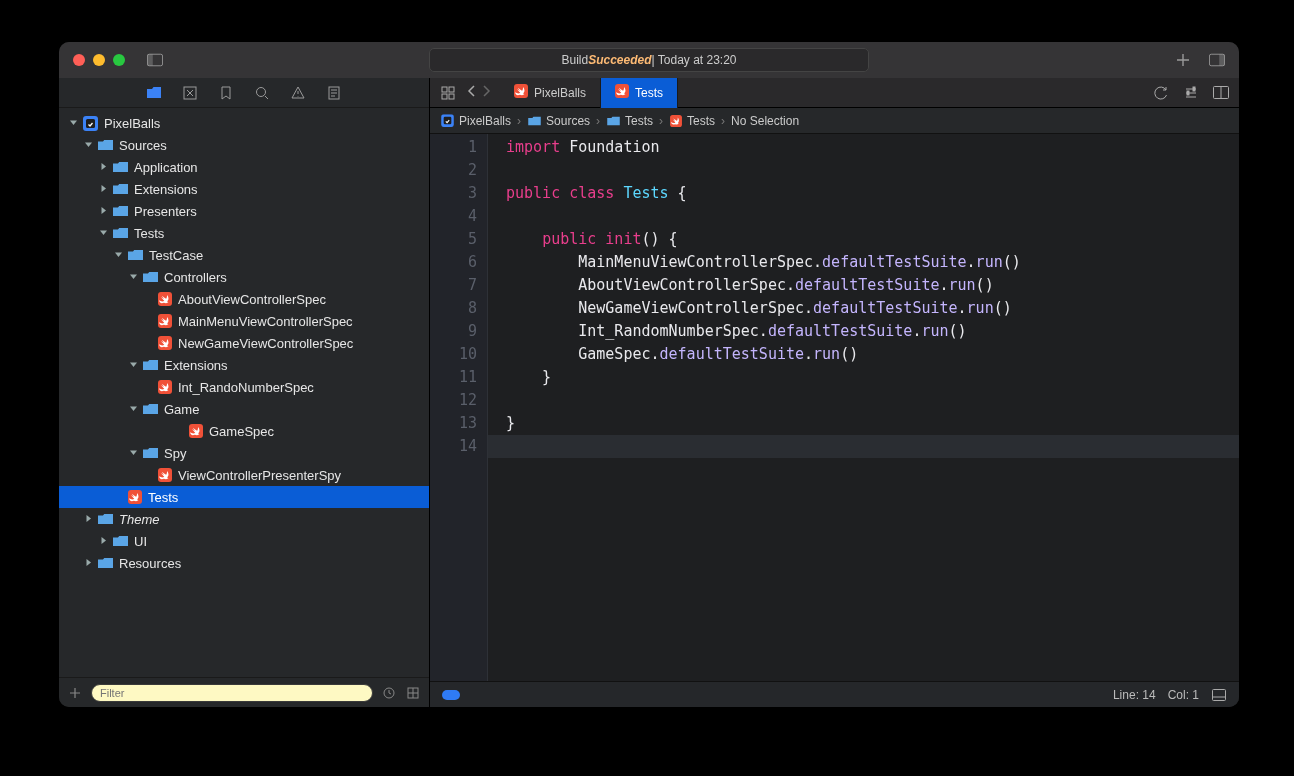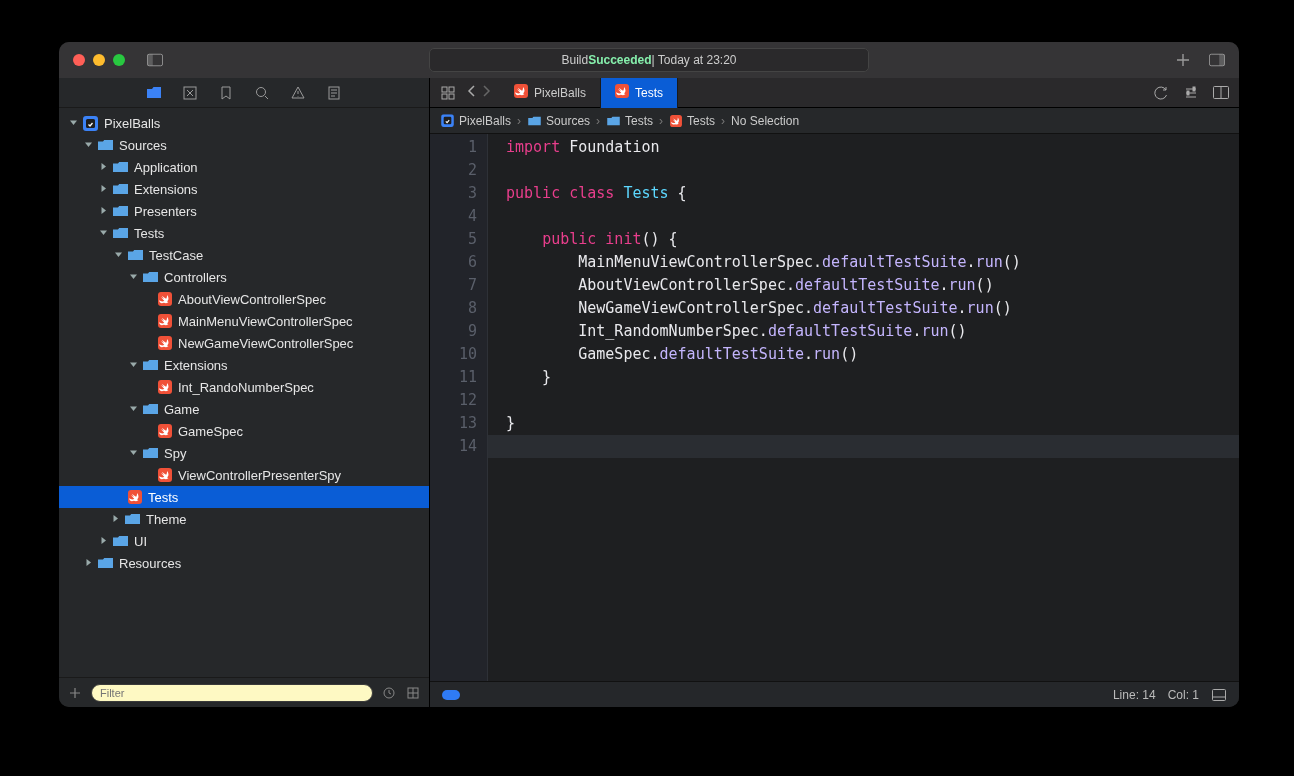--- a/index.html
+++ b/index.html
@@ -54,21 +54,21 @@
     height: 24px;
     background: #2a292b;
     border: 0.5px solid #444;
     border-radius: 5px;
     display:flex;
     align-items:center;
     justify-content:center;
     font-size: 12px;
     color: #ccc;
   }
-  .status-pill b { color: #86efac; font-weight:600; }
+  .status-pill b { color: #fdba74; font-weight:600;font-style:italic; }
   .title-btns-right {
     position:absolute;
     right: 14px;
     display:flex;
     gap: 18px;
   }
   .icon-box {
     width: 16px; height: 16px; display:flex; align-items:center; justify-content:center;
   }
   .body {
@@ -488,64 +488,64 @@
                 <path d="M1 2.5 L8 2.5 L4.5 7 Z" fill="#9aa"></path>
               </svg>
             </span>
             <span class="folder-icon">
               <svg width="15" height="12" viewBox="0 0 15 12">
                 <path d="M0 2.5 L5 2.5 L6.2 1 L15 1 L15 11 L0 11 Z" fill="#5aa5e6"></path>
               </svg>
             </span>
             <span>Game</span>
           </div>
+          <div class="row" style="padding-left: 116px;">
+            <span class="disclosure"></span>
+            <span class="swift-icon">
+              <svg width="14" height="14" viewBox="0 0 14 14">
+                <rect width="14" height="14" rx="3" fill="#f05138"></rect>
+                <path d="M9 3c1.8 2 2 4.4.5 6-.3.3-.3.6 0 .8.4.3.9.2.9.2s-.9 1.2-2.5 1.2c-.8 0-1.2-.4-2-.4s-1.3.4-2 .4c-1.3 0-2.5-1.1-2.9-2.9 1.7 1.3 4 1.6 5.3.5C5 7.6 3 5 3 5c1.2.9 3.3 2.3 3.3 2.3C5 5.8 3.8 3.7 3.8 3.7 5.5 5.2 8.2 6.8 8.2 6.8 9.3 5.3 9 3 9 3z" fill="#fff"></path>
+              </svg>
+            </span>
+            <span>GameSpec</span>
+          </div>
+          <div class="row" style="padding-left: 70px;">
+            <span class="disclosure">
+              <svg width="9" height="9" viewBox="0 0 9 9">
+                <path d="M1 2.5 L8 2.5 L4.5 7 Z" fill="#9aa"></path>
+              </svg>
+            </span>
+            <span class="folder-icon">
+              <svg width="15" height="12" viewBox="0 0 15 12">
+                <path d="M0 2.5 L5 2.5 L6.2 1 L15 1 L15 11 L0 11 Z" fill="#5aa5e6"></path>
+              </svg>
+            </span>
+            <span>Spy</span>
+          </div>
           <div class="row" style="padding-left: 85px;">
             <span class="disclosure"></span>
             <span class="swift-icon">
               <svg width="14" height="14" viewBox="0 0 14 14">
                 <rect width="14" height="14" rx="3" fill="#f05138"></rect>
                 <path d="M9 3c1.8 2 2 4.4.5 6-.3.3-.3.6 0 .8.4.3.9.2.9.2s-.9 1.2-2.5 1.2c-.8 0-1.2-.4-2-.4s-1.3.4-2 .4c-1.3 0-2.5-1.1-2.9-2.9 1.7 1.3 4 1.6 5.3.5C5 7.6 3 5 3 5c1.2.9 3.3 2.3 3.3 2.3C5 5.8 3.8 3.7 3.8 3.7 5.5 5.2 8.2 6.8 8.2 6.8 9.3 5.3 9 3 9 3z" fill="#fff"></path>
               </svg>
             </span>
-            <span>GameSpec</span>
-          </div>
-          <div class="row" style="padding-left: 70px;">
-            <span class="disclosure">
-              <svg width="9" height="9" viewBox="0 0 9 9">
-                <path d="M1 2.5 L8 2.5 L4.5 7 Z" fill="#9aa"></path>
-              </svg>
-            </span>
-            <span class="folder-icon">
-              <svg width="15" height="12" viewBox="0 0 15 12">
-                <path d="M0 2.5 L5 2.5 L6.2 1 L15 1 L15 11 L0 11 Z" fill="#5aa5e6"></path>
-              </svg>
-            </span>
-            <span>Spy</span>
-          </div>
-          <div class="row" style="padding-left: 85px;">
-            <span class="disclosure"></span>
-            <span class="swift-icon">
-              <svg width="14" height="14" viewBox="0 0 14 14">
-                <rect width="14" height="14" rx="3" fill="#f05138"></rect>
-                <path d="M9 3c1.8 2 2 4.4.5 6-.3.3-.3.6 0 .8.4.3.9.2.9.2s-.9 1.2-2.5 1.2c-.8 0-1.2-.4-2-.4s-1.3.4-2 .4c-1.3 0-2.5-1.1-2.9-2.9 1.7 1.3 4 1.6 5.3.5C5 7.6 3 5 3 5c1.2.9 3.3 2.3 3.3 2.3C5 5.8 3.8 3.7 3.8 3.7 5.5 5.2 8.2 6.8 8.2 6.8 9.3 5.3 9 3 9 3z" fill="#fff"></path>
-              </svg>
-            </span>
             <span>ViewControllerPresenterSpy</span>
           </div>
           <div class="row selected" style="padding-left: 55px;">
             <span class="disclosure"></span>
             <span class="swift-icon">
               <svg width="14" height="14" viewBox="0 0 14 14">
                 <rect width="14" height="14" rx="3" fill="#f05138"></rect>
                 <path d="M9 3c1.8 2 2 4.4.5 6-.3.3-.3.6 0 .8.4.3.9.2.9.2s-.9 1.2-2.5 1.2c-.8 0-1.2-.4-2-.4s-1.3.4-2 .4c-1.3 0-2.5-1.1-2.9-2.9 1.7 1.3 4 1.6 5.3.5C5 7.6 3 5 3 5c1.2.9 3.3 2.3 3.3 2.3C5 5.8 3.8 3.7 3.8 3.7 5.5 5.2 8.2 6.8 8.2 6.8 9.3 5.3 9 3 9 3z" fill="#fff"></path>
               </svg>
             </span>
             <span>Tests</span>
           </div>
-          <div class="row" style="padding-left: 52px;">
+          <div class="row" style="padding-left: 25px; font-style: italic;">
             <span class="disclosure">
               <svg width="9" height="9" viewBox="0 0 9 9">
                 <path d="M2.5 1 L7 4.5 L2.5 8 Z" fill="#9aa"></path>
               </svg>
             </span>
             <span class="folder-icon">
               <svg width="15" height="12" viewBox="0 0 15 12">
                 <path d="M0 2.5 L5 2.5 L6.2 1 L15 1 L15 11 L0 11 Z" fill="#5aa5e6"></path>
               </svg>
             </span>

